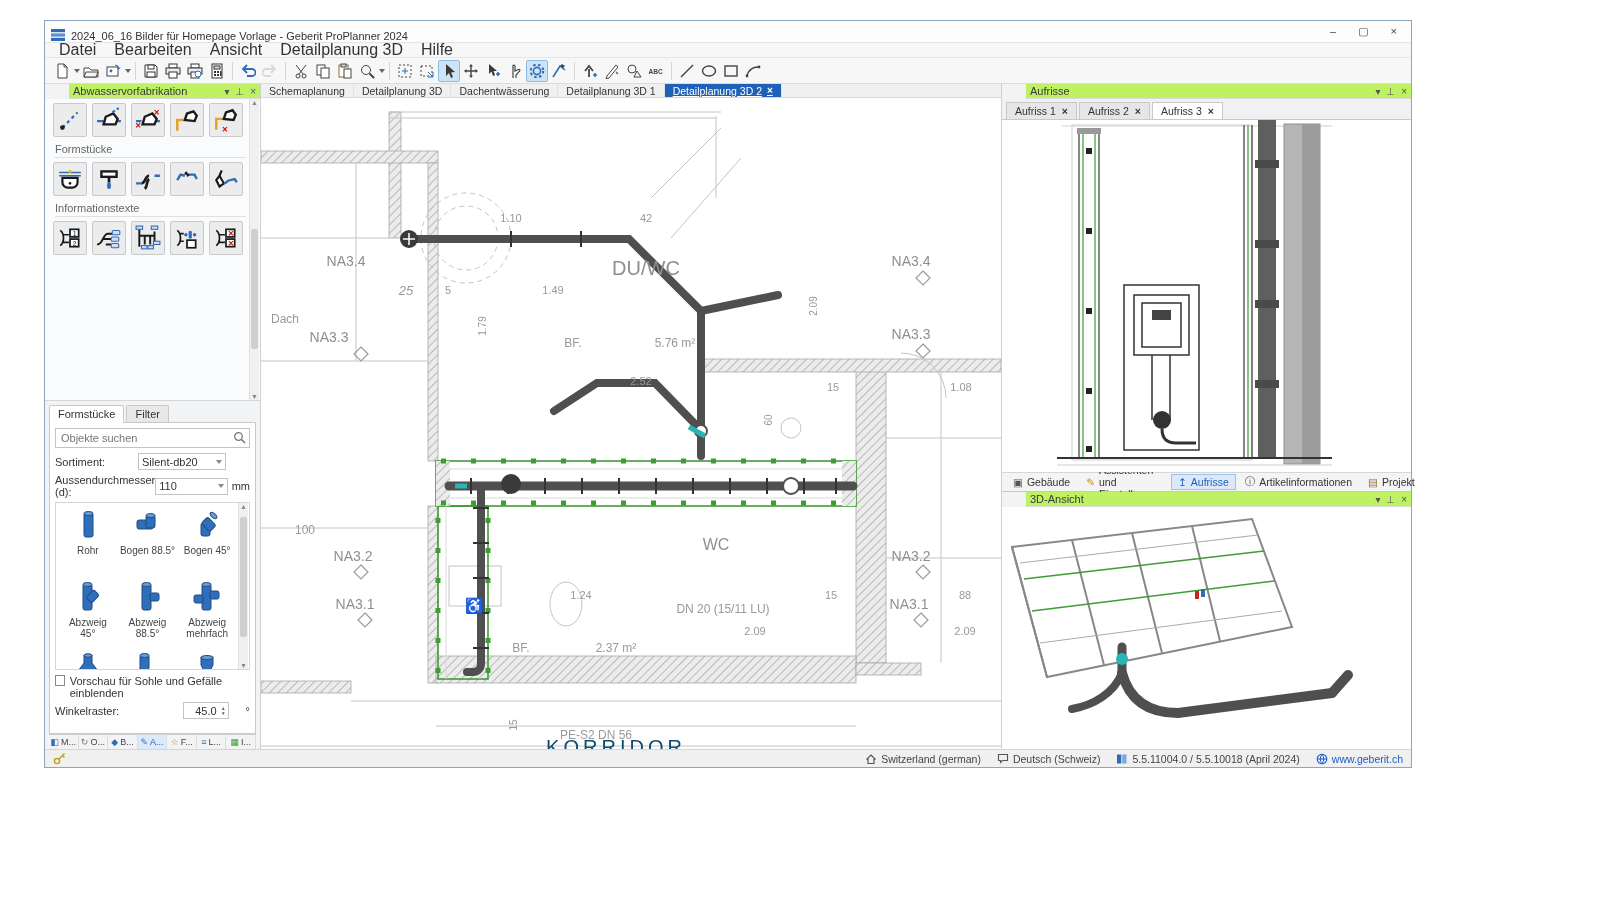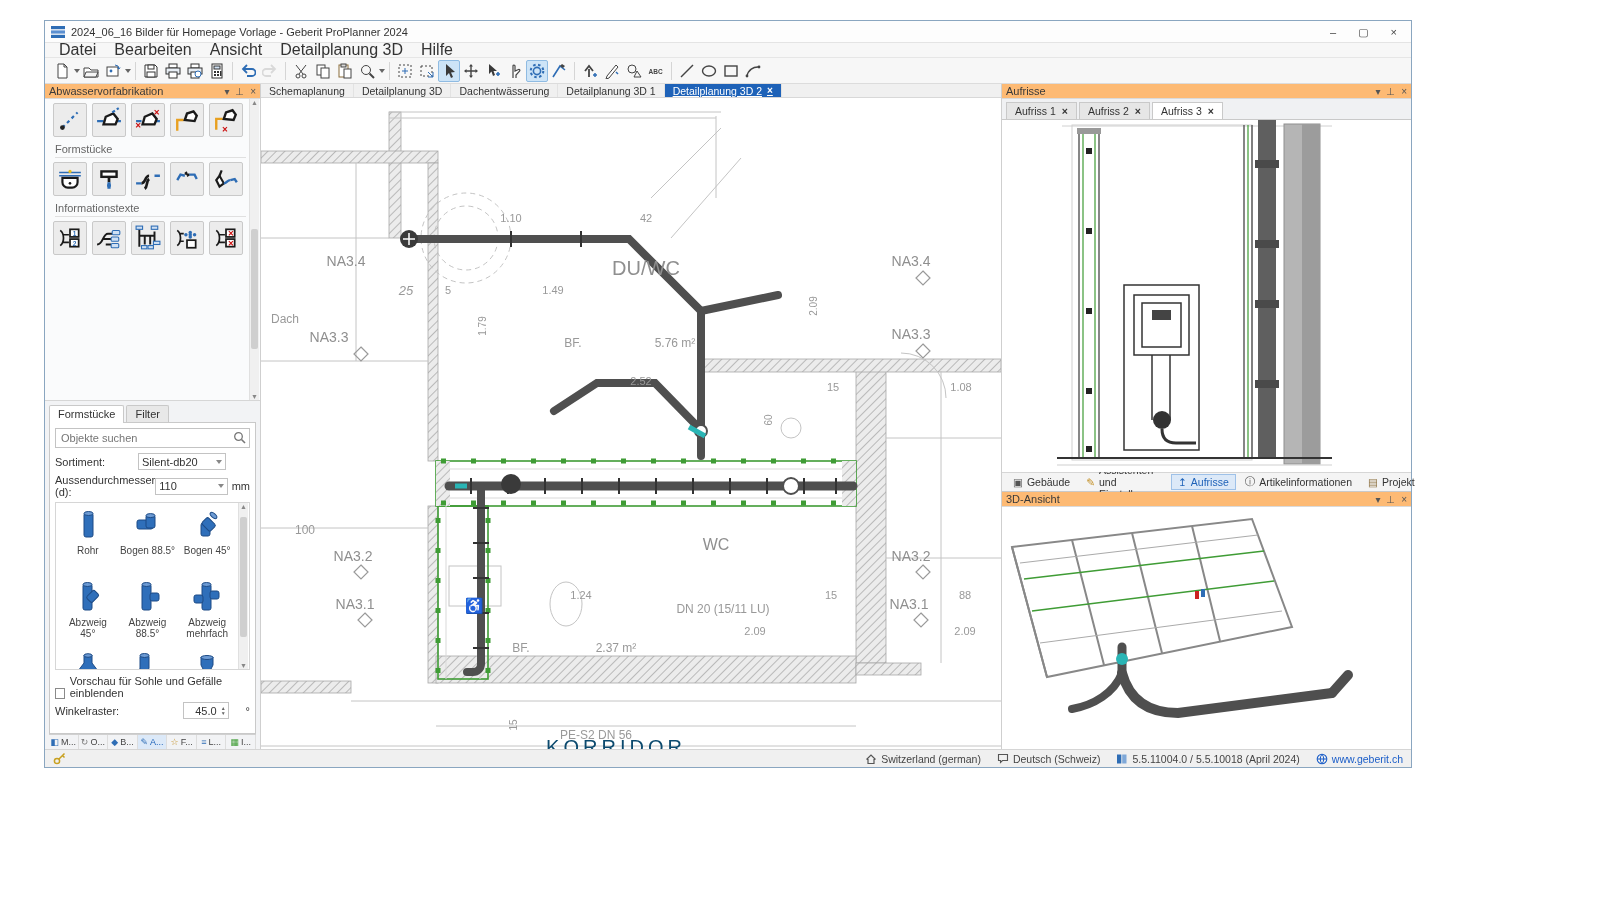--- a/index.html
+++ b/index.html
@@ -1,37 +1,37 @@
 <!DOCTYPE html>
 <html><head>
 <meta charset="utf-8">
 <style>
   * { margin:0; padding:0; box-sizing:border-box; }
   html,body { width:1600px; height:900px; background:#fff; font-family:"Liberation Sans", sans-serif; overflow:hidden; }
   .window { position:absolute; left:44px; top:20px; width:1368px; height:748px; background:#f4f4f4; border:1px solid #8aa6c0; display:flex; flex-direction:column; font-size:11px; color:#333; }
   
-  .titlebar { height:22px; background:#fdfdfd; display:flex; align-items:center; padding:0 6px; border-bottom:1px solid #e4e4e4; }
+  .titlebar { height:22px; background:#fdfdfd; display:flex; align-items:flex-end; padding:0 6px; border-bottom:1px solid #e4e4e4; }
   .titlebar .app-icon { width:14px; height:14px; margin-right:6px; }
   .titlebar .title { flex:1; font-size:11px; color:#333; white-space:nowrap; overflow:hidden; }
   .win-btns { display:flex; gap:22px; padding-right:8px; color:#444; }
   .win-btns span { cursor:default; font-size:11px; line-height:22px; }
   
   .menubar { height:15px; background:#f7f7f7; display:flex; align-items:center; gap:2px; padding-left:6px; border-bottom:1px solid #e6e6e6; }
   .menu-item { padding:0 8px; font-size:16px; color:#333; }
   
   .toolbar { height:26px; background:#f7f7f7; border-bottom:1px solid #dcdcdc; display:flex; align-items:center; padding-left:6px; }
   .tb-btn { width:22px; height:22px; display:flex; align-items:center; justify-content:center; border:1px solid transparent; border-radius:2px; position:relative; }
   .tb-btn.active { background:#cde4f7; border-color:#8fbbe2; }
   .tb-btn.disabled { opacity:.45; }
   .tb-caret { width:0; height:0; border-left:3px solid transparent; border-right:3px solid transparent; border-top:4px solid #666; margin-left:1px; }
   .tb-sep { width:1px; height:18px; background:#d5d5d5; margin:0 4px; }
   
   .main { flex:1; display:flex; min-height:0; background:#e9e9e9; }
   .left-panel { width:216px; background:#f2f3f5; border-right:1px solid #cfcfcf; display:flex; flex-direction:column; }
-  .panel-header { height:15px; display:flex; align-items:center; padding:0 4px; background:#fdba74; border-bottom:1px solid #dadada; font-size:11px; color:#3a3a3a; }
+  .panel-header { height:15px; display:flex; align-items:center; padding:0 4px; background:#bef264; border-bottom:1px solid #dadada; font-size:11px; color:#3a3a3a;margin-left:24px; }
   .panel-header .ph-title { flex:1; white-space:nowrap; overflow:hidden; }
   .ph-btns { display:flex; gap:6px; color:#555; font-size:10px; }
   .pin-glyph { display:inline-block; transform:rotate(90deg); }
   
   .palette { height:302px; position:relative; background:#fafbfc; border-bottom:1px solid #d6d6d6; padding:4px 14px 0 8px; overflow:hidden; }
   .palette-row { display:flex; flex-wrap:wrap; gap:5px; margin-bottom:5px; }
   .pal-btn { width:34px; height:34px; background:#ececec; border:1px solid #c9c9c9; border-radius:2px; display:flex; align-items:center; justify-content:center; }
   .group-label { font-size:11px; color:#666; margin:6px 0 4px 2px; border-bottom:1px solid #e0e0e0; padding-bottom:2px; }
   .vscroll { position:absolute; right:1px; top:0; bottom:0; width:10px; background:#f0f0f0; border-left:1px solid #e0e0e0; font-size:7px; color:#888; text-align:center; }
   .vscroll .thumb { position:absolute; left:1px; right:1px; background:#cfcfcf; border-radius:2px; }
@@ -49,21 +49,21 @@
   .form-row { display:flex; align-items:center; margin-bottom:4px; font-size:11px; color:#333; }
   .form-row label { flex:1; }
   .select-box { width:88px; height:17px; border:1px solid #c3c3c3; background:#fff; display:flex; align-items:center; padding:0 3px; font-size:11px; }
   .select-box .sel-val { flex:1; white-space:nowrap; overflow:hidden; }
   .sel-caret { width:0; height:0; border-left:3.5px solid transparent; border-right:3.5px solid transparent; border-top:4px solid #888; }
   .unit { margin-left:4px; width:20px; }
   .items-grid-wrap { flex:1; border:1px solid #d6d6d6; position:relative; overflow:hidden; min-height:0; }
   .items-grid { display:grid; grid-template-columns:1fr 1fr 1fr; padding:4px 12px 0 2px; }
   .item-cell { height:72px; display:flex; flex-direction:column; align-items:center; text-align:center; }
   .item-cell .ic-label { font-size:10px; color:#444; line-height:11px; margin-top:2px; word-break:break-word; padding:0 2px; }
-  .check-row { display:flex; align-items:flex-end; gap:5px; margin:5px 0 3px; font-size:11px; color:#333; }
+  .check-row { display:flex; align-items:flex-start; gap:5px; margin:5px 0 3px; font-size:11px; color:#333; }
   .checkbox { width:11px; height:11px; border:1px solid #8a8a8a; background:#fff; }
   .spin-row { display:flex; align-items:center; font-size:11px; margin-bottom:4px;gap:14px; }
   .spin-row label { flex:1; }
   .spinner { width:46px; height:17px; border:1px solid #c3c3c3; background:#fff; display:flex; align-items:center; }
   .spinner .sp-val { flex:1; text-align:right; padding-right:2px; }
   .sp-btns { display:flex; flex-direction:column; font-size:5px; color:#666; line-height:5px; padding:0 2px; }
   .deg { margin-left:3px; }
   .lp-tabs { height:15px; display:flex; background:#f2f3f5; border-top:1px solid #d0d0d0; }
   .lp-tab { flex:1; display:flex; align-items:center; justify-content:center; gap:2px; font-size:9px; color:#444; border-right:1px solid #ddd; white-space:nowrap; overflow:hidden; }
   .lp-tab.active { background:#dce9f8; color:#1e62b8; }

